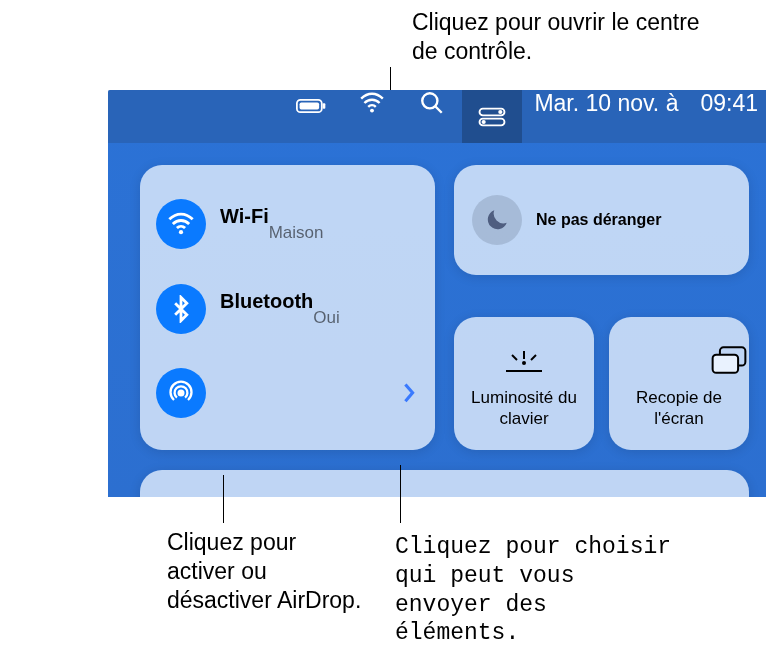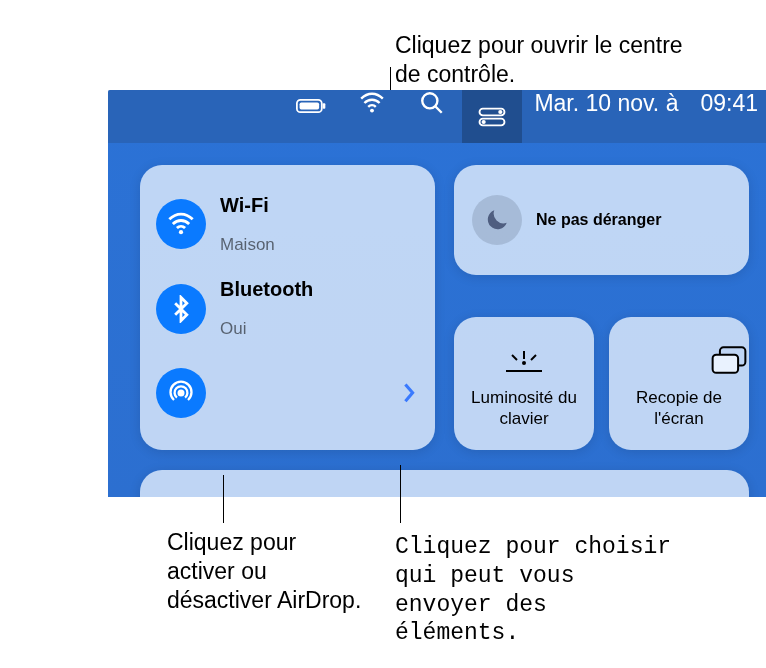--- a/index.html
+++ b/index.html
@@ -10,21 +10,21 @@
       height: 668px;
       position: relative;
       overflow: hidden;
     }
     .annotation {
       font-size: 23px;
       line-height: 1.25;
       color: #000;
       position: absolute;
     }
-    .ann-top { top: 8px; left: 395px; width: 300px; margin-top: 23px; }
+    .ann-top { top: 8px; left: 412px; width: 300px; }
     .ann-bl  { top: 528px; left: 167px; width: 200px; }
     .ann-br  { top: 533px; left: 395px; width: 280px; font-family: Liberation Mono, monospace; }
 
     .callout-line {
       position: absolute;
       background: #000;
       width: 1px;
     }
     .l-top { left: 390px; top: 67px; height: 45px; }
     .l-bl  { left: 223px; top: 475px; height: 48px; }
@@ -80,21 +80,21 @@
       display:flex; flex-direction:column; justify-content:space-between;
     }
     .net-row { display:flex; align-items:center; height: 82px; position:relative; }
     .net-icon {
       width: 50px; height: 50px; border-radius: 50%;
       background: #0a7aff;
       margin-right: 14px;
       display:flex; align-items:center; justify-content:center;
     }
     .net-icon svg { width: 28px; height: 28px; }
-    .net-texts { display:flex; flex-direction:column; }
+    .net-texts { display:flex; flex-direction:row; }
     .net-title { font-size:20px; font-weight:600; color:#000; }
     .net-sub { font-size:17px; color: rgba(0,0,0,.55); margin-top: 18px; max-width: 170px; overflow: hidden; text-overflow: ellipsis; white-space: nowrap;}
     .net-chevron {
       position:absolute; right: 8px; top: 50%; transform: translateY(-50%);
       width: 16px; height: 24px;
       display:flex; align-items:center; justify-content:center;
     }
     .net-chevron svg { width: 12px; stroke:#3a7afe; }
 
     .dnd-card {

